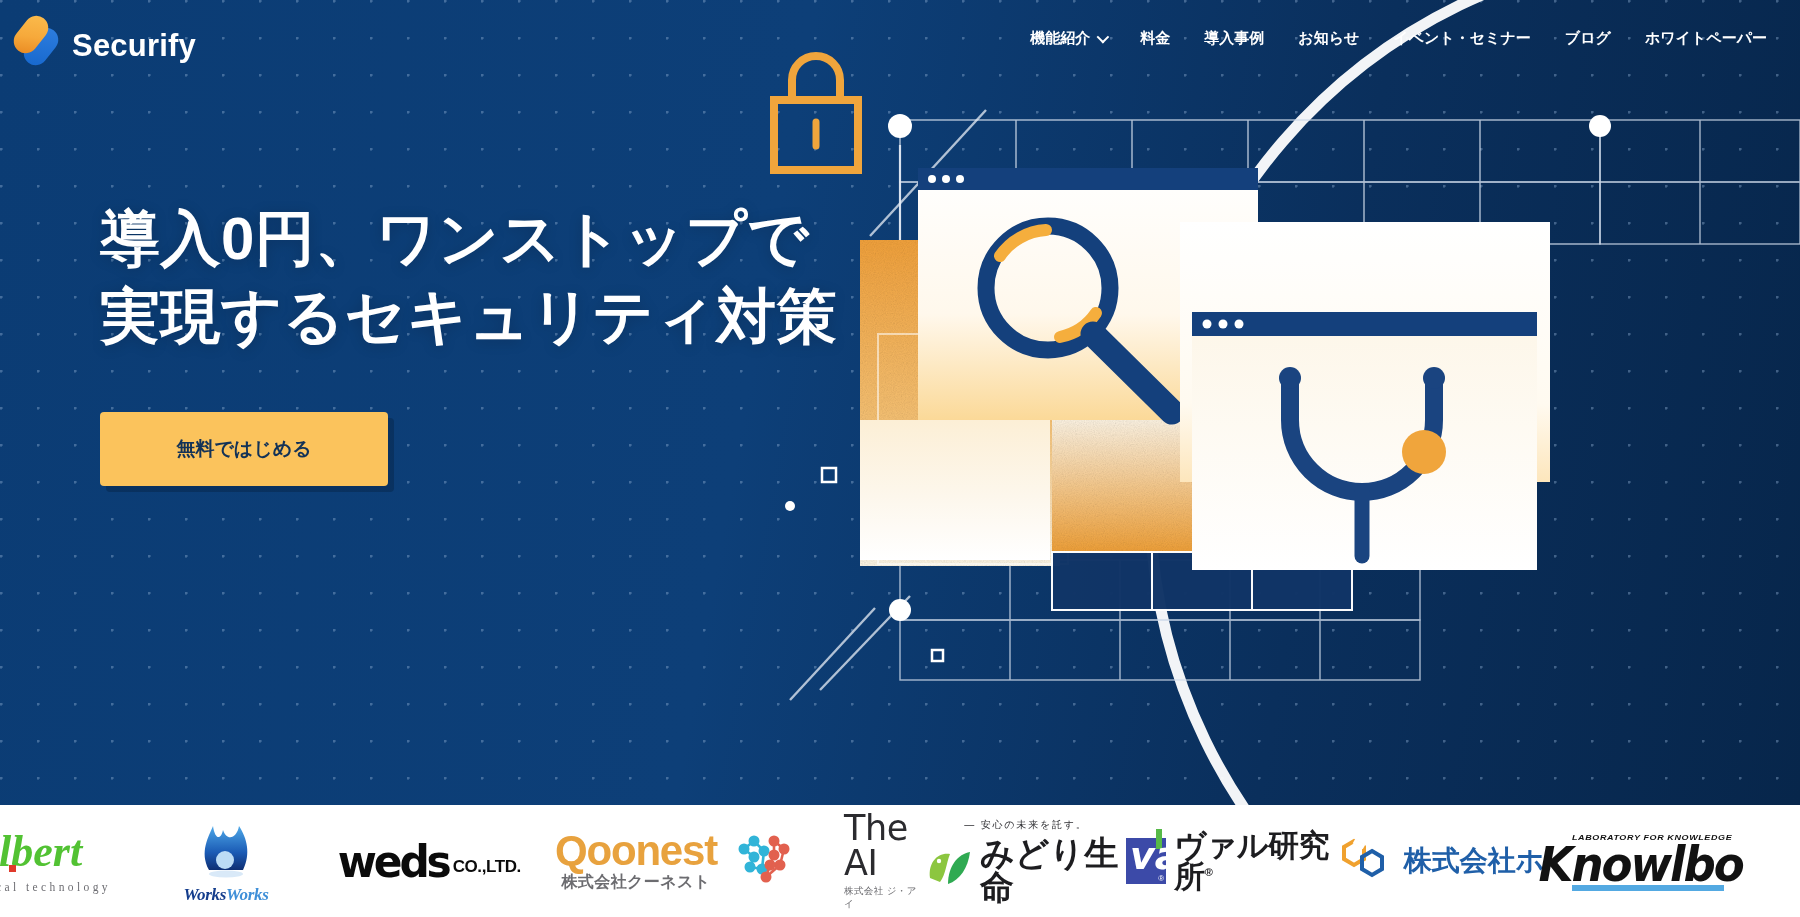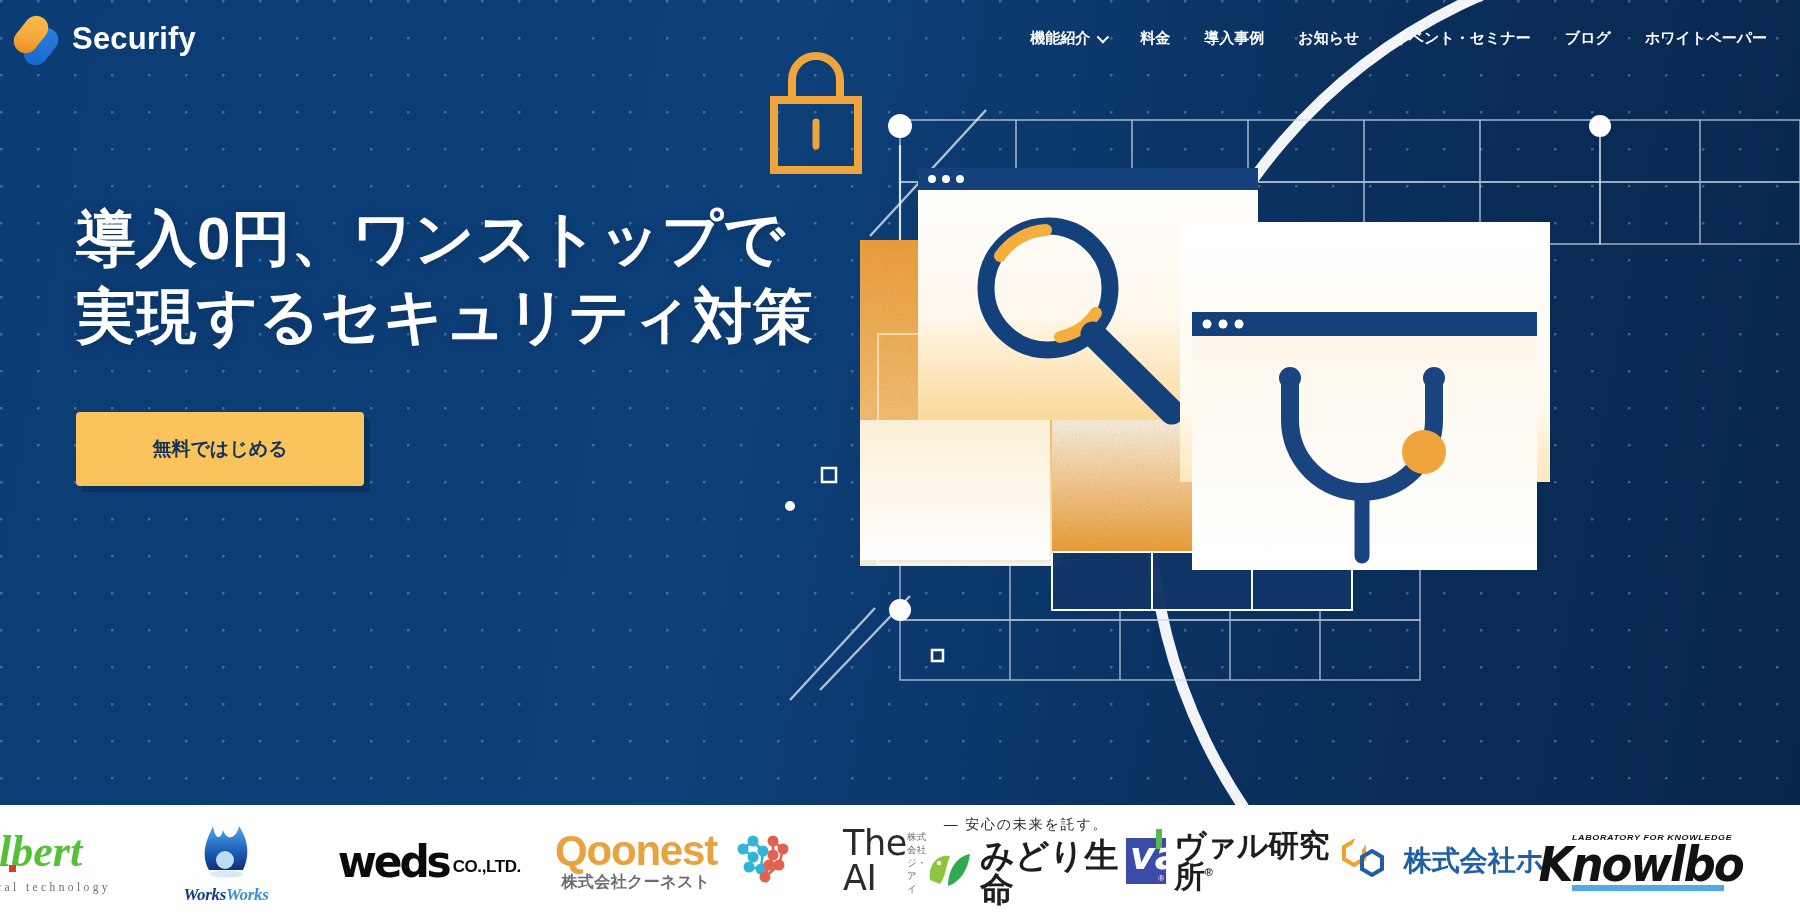--- a/index.html
+++ b/index.html
@@ -36,21 +36,21 @@
     position: absolute;
     left: 0; top: 0;
     width: 1800px; height: 76px;
     display: flex;
     align-items: center;
     z-index: 40;
   }
 
   .brand {
     display: flex;
-    align-items: center;
+    align-items: flex-end;
     gap: 14px;
     margin-left: 18px;
     text-decoration: none;
     cursor: pointer;
   }
   .brand-mark { position: relative; width: 40px; height: 46px; }
   .brand-mark .pill {
     position: absolute;
     width: 24px; height: 41px;
     border-radius: 12px;
@@ -108,21 +108,21 @@
     border-radius: 5px;
     border: none;
     white-space: nowrap;
     cursor: pointer;
     font-family: inherit;
   }
 
   
   #hero-copy {
     position: absolute;
-    left: 76px; top: 200px;
+    left: 100px; top: 200px;
     z-index: 30;
   }
   #hero-title {
     color: #fff;
     font-size: 60px;
     font-weight: bold;
     line-height: 1.30;
     letter-spacing: .5px;
     white-space: pre-line;
     text-shadow: 0 2px 14px rgba(0,0,0,.18);
@@ -242,40 +242,40 @@
   .lg-qoonest .s {
     font-size: 16px;
     color: #6c6c70;
     font-weight: bold;
     letter-spacing: .4px;
   }
 
   
   .lg-theai { width: 190px; }
   .lg-theai .row { display: flex; align-items: center; gap: 9px; }
-  .lg-theai .tx { display: flex; align-items: center; margin-left: 41px; }
+  .lg-theai .tx { display: flex; flex-direction: column; align-items: center; margin-left: 41px; }
   .lg-theai .t {
     font-size: 35px;
     color: #2b2b2f;
     letter-spacing: -.4px;
     line-height: 1;
     font-family: "DejaVu Sans", sans-serif;
   }
   .lg-theai .s {
     font-size: 9.5px;
     color: #6c6c70;
     margin-top: 4px;
     letter-spacing: .4px;
     align-self: center;
   }
 
   
   .lg-midori { width: 200px; }
   .lg-midori .s {
-    font-size: 14px;
+    font-size: 10px;
     color: #2c2c30;
     letter-spacing: 1.8px;
     margin-bottom: 4px;
   }
   .lg-midori .row { display: flex; align-items: center; gap: 8px; }
   .lg-midori .t {
     font-size: 34px;
     font-weight: bold;
     color: #1d1d20;
     letter-spacing: 0px;

